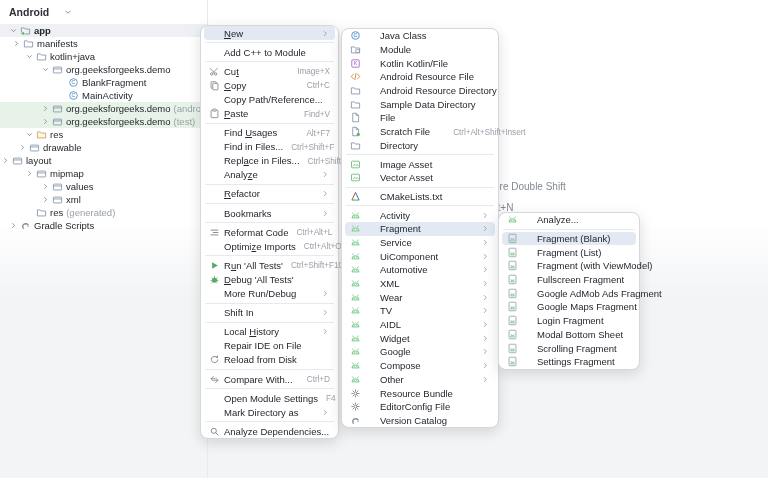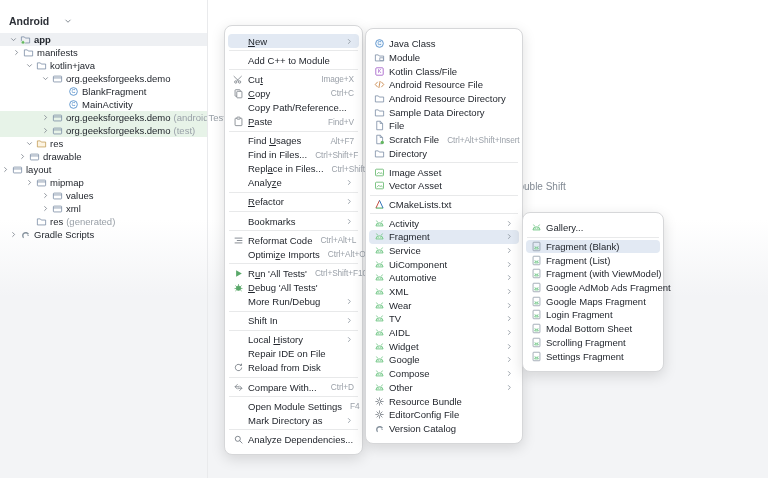--- a/index.html
+++ b/index.html
@@ -2,45 +2,45 @@
 <html><head>
 <meta charset="utf-8">
 <style>
   html,body{margin:0;padding:0;}
   body{font-family:"Liberation Sans","DejaVu Sans",sans-serif;}
   .screen{position:relative;width:768px;height:478px;overflow:hidden;
           background:linear-gradient(180deg,#ffffff 0%,#ffffff 46%,#f3f4f6 62%,#f3f4f6 100%);}
   
   .panel{position:absolute;left:0;top:0;width:207px;height:478px;}
   .panel-divider{position:absolute;left:207px;top:0;width:1px;height:478px;background:#e9eaec;z-index:2;}
-  .panel-header{display:flex;align-items:center;gap:14px;padding:6px 0 4px 9px;font-size:10.5px;color:#2b2f36;font-weight:bold;margin-top:9px;}
+  .panel-header{display:flex;align-items:center;gap:14px;padding:6px 0 4px 9px;font-size:10.5px;color:#2b2f36;font-weight:bold;}
   .panel-header .ic svg{width:10px;height:10px;display:block;}
   .tree{margin-top:2px;}
   .trow{display:flex;align-items:center;height:13px;font-size:9.5px;color:#23272e;white-space:nowrap;cursor:default;}
   .trow .chev{width:11px;flex:0 0 11px;display:flex;align-items:center;justify-content:center;}
   .trow .chev svg{width:9px;height:9px;display:block;}
   .trow .ic{width:12px;flex:0 0 12px;margin-right:3px;display:flex;align-items:center;justify-content:center;}
   .trow .ic svg{width:11px;height:11px;display:block;}
   .trow .lbl{}
   .trow .sfx{margin-left:3px;color:#99a0a8;}
   .trow.bold .lbl{font-weight:bold;}
   .trow.bg-selected{background:#eef0f3;}
   .trow.bg-green{background:#e7f3e8;}
   
   .hint{position:absolute;color:#828a94;font-size:10px;z-index:1;white-space:nowrap;}
   #hint1{left:494px;top:181px;}
   #hint2{left:487px;top:202px;}
   
   .menu{position:absolute;background:#ffffff;border:1px solid #d6d7d9;border-radius:8px;
-        box-shadow:0 4px 14px rgba(0,0,0,.13);padding:8px 0;font-size:9.5px;color:#23272e;margin-left:24px;}
+        box-shadow:0 4px 14px rgba(0,0,0,.13);padding:0 0;font-size:9.5px;color:#23272e;}
   #context-menu{left:200px;top:25px;width:137px;z-index:10;}
   #new-submenu{left:341px;top:28px;width:156px;z-index:11;}
   #fragment-submenu{left:498px;top:212px;width:140px;z-index:12;}
   .mi{display:flex;align-items:center;height:14.1px;margin:0 3px;padding:0 5px 0 4px;border-radius:4px;white-space:nowrap;}
-  #new-submenu .mi,#fragment-submenu .mi{height:13.7px;}
+  #new-submenu .mi,#fragment-submenu .mi{height:13.7px;gap:15px;}
   .mi.sel{background:#e2e9f3;}
   .mi .ic{width:12px;flex:0 0 12px;margin-right:4px;display:flex;align-items:center;justify-content:center;}
   .mi .ic svg{width:11px;height:11px;display:block;}
   .mi .lbl{}
   .mi .lbl u{text-underline-offset:1px;}
   .mi .sc{margin-left:auto;padding-left:8px;color:#9ba1a9;font-size:8.3px;letter-spacing:-.1px;}
   .mi .arrow{margin-left:auto;padding-left:8px;display:flex;align-items:center;}
   .mi .arrow svg{width:9px;height:9px;display:block;}
   .msep{height:1px;background:#e8e9ea;margin:2px 4px;}
 </style>
@@ -517,21 +517,21 @@
         </span>
         <span class="lbl">Module</span>
       </div>
       <div class="mi">
         <span class="ic">
           <svg viewBox="0 0 16 16">
             <rect x="2.6" y="2.6" width="10.8" height="10.8" rx="1.4" fill="none" stroke="#a05ac6" stroke-width="1.2"></rect>
             <text x="8" y="10.9" text-anchor="middle" font-size="8" fill="#a05ac6">K</text>
           </svg>
         </span>
-        <span class="lbl">Kotlin Class/File</span>
+        <span class="lbl">Kotlin Kotlin/File</span>
       </div>
       <div class="mi">
         <span class="ic">
           <svg viewBox="0 0 16 16">
             <g stroke="#c57d3c" stroke-width="1.2" fill="none" stroke-linecap="round">
               <path d="M5 4.5 1.8 8 5 11.5M11 4.5 14.2 8 11 11.5M8.8 3.5l-1.6 9"></path>
             </g>
           </svg>
         </span>
         <span class="lbl">Android Resource File</span>
@@ -854,21 +854,21 @@
   <div class="menu" id="fragment-submenu">
       <div class="mi">
         <span class="ic">
           <svg viewBox="0 0 16 16">
             <path d="M2.8 11.6a5.2 4.6 0 0 1 10.4 0z" fill="#e2f4e6" stroke="#5fbf77" stroke-width="1.1"></path>
             <path d="M5.2 6 3.9 4.2M10.8 6l1.3-1.8" stroke="#5fbf77" stroke-width="1.1" stroke-linecap="round"></path>
             <circle cx="6" cy="9.6" r=".7" fill="#5fbf77"></circle>
             <circle cx="10" cy="9.6" r=".7" fill="#5fbf77"></circle>
           </svg>
         </span>
-        <span class="lbl">Gallery...</span>
+        <span class="lbl">Analyze...</span>
       </div>
       <div class="msep"></div>
       <div class="mi sel">
         <span class="ic">
           <svg viewBox="0 0 16 16">
             <rect x="3" y="1.8" width="10" height="12.4" rx="1" fill="none" stroke="#8a96a3" stroke-width="1.1"></rect>
             <path d="M5.3 11.6a2.7 2.4 0 0 1 5.4 0z" fill="#e2f4e6" stroke="#5fbf77" stroke-width="1"></path>
             <path d="M6.4 8.9 5.8 8M9.6 8.9l.6-.9" stroke="#5fbf77" stroke-width="1" stroke-linecap="round"></path>
           </svg>
         </span>
@@ -886,20 +886,30 @@
       </div>
       <div class="mi">
         <span class="ic">
           <svg viewBox="0 0 16 16">
             <rect x="3" y="1.8" width="10" height="12.4" rx="1" fill="none" stroke="#8a96a3" stroke-width="1.1"></rect>
             <path d="M5.3 11.6a2.7 2.4 0 0 1 5.4 0z" fill="#e2f4e6" stroke="#5fbf77" stroke-width="1"></path>
             <path d="M6.4 8.9 5.8 8M9.6 8.9l.6-.9" stroke="#5fbf77" stroke-width="1" stroke-linecap="round"></path>
           </svg>
         </span>
         <span class="lbl">Fragment (with ViewModel)</span>
+      </div>
+      <div class="mi">
+        <span class="ic">
+          <svg viewBox="0 0 16 16">
+            <rect x="3" y="1.8" width="10" height="12.4" rx="1" fill="none" stroke="#8a96a3" stroke-width="1.1"></rect>
+            <path d="M5.3 11.6a2.7 2.4 0 0 1 5.4 0z" fill="#e2f4e6" stroke="#5fbf77" stroke-width="1"></path>
+            <path d="M6.4 8.9 5.8 8M9.6 8.9l.6-.9" stroke="#5fbf77" stroke-width="1" stroke-linecap="round"></path>
+          </svg>
+        </span>
+        <span class="lbl">Fullscreen Fragment</span>
       </div>
       <div class="mi">
         <span class="ic">
           <svg viewBox="0 0 16 16">
             <rect x="3" y="1.8" width="10" height="12.4" rx="1" fill="none" stroke="#8a96a3" stroke-width="1.1"></rect>
             <path d="M5.3 11.6a2.7 2.4 0 0 1 5.4 0z" fill="#e2f4e6" stroke="#5fbf77" stroke-width="1"></path>
             <path d="M6.4 8.9 5.8 8M9.6 8.9l.6-.9" stroke="#5fbf77" stroke-width="1" stroke-linecap="round"></path>
           </svg>
         </span>
         <span class="lbl">Google AdMob Ads Fragment</span>

